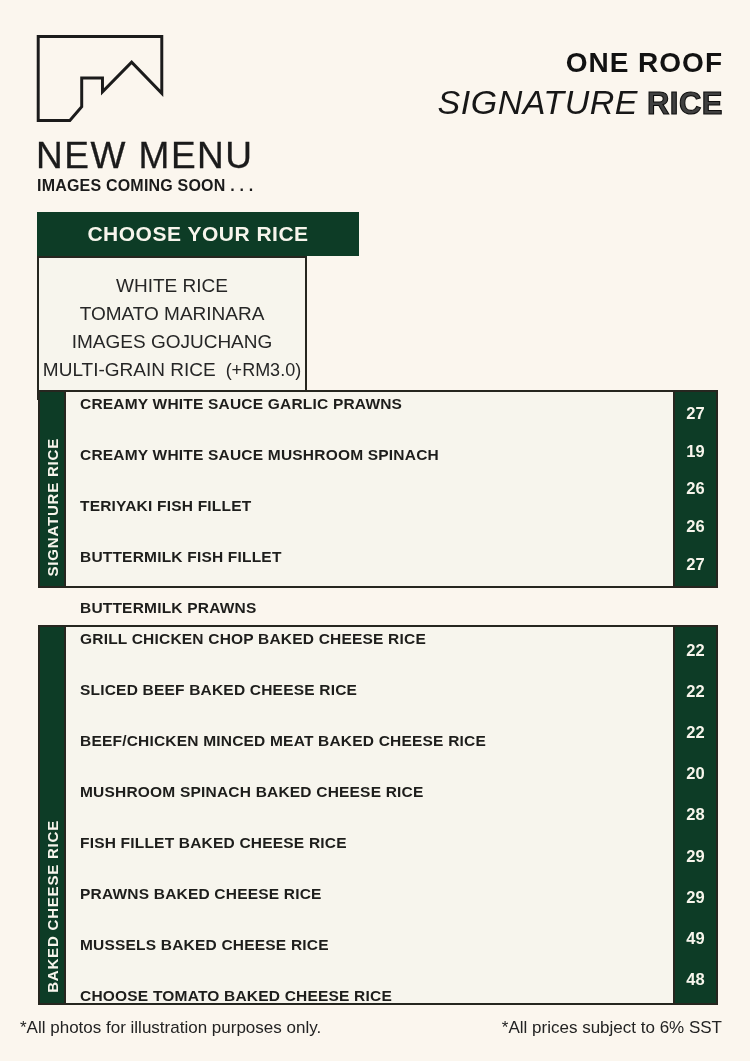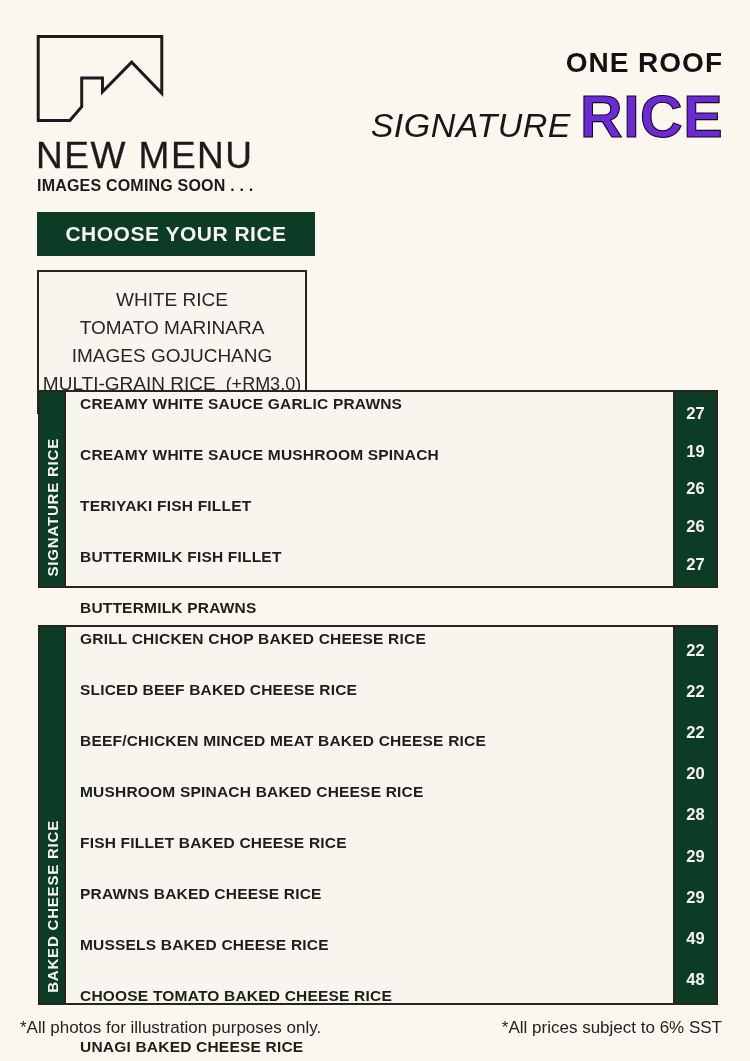--- a/index.html
+++ b/index.html
@@ -25,35 +25,35 @@
     position: absolute; left: 37px; top: 177px;
     font-size: 16px; font-weight: bold; letter-spacing: 0.2px; color: #1b1b1b;
   }
   .title-block {
     position: absolute; right: 27px; top: 47px; text-align: right;
   }
   .brand { font-size: 28px; font-weight: bold; letter-spacing: 1px; color: #121212; }
   .title-line { margin-top: 4px; white-space: nowrap; }
   .title-sig { font-style: italic; font-size: 34px; color: #171717; letter-spacing: 0.5px; }
   .title-rice {
-    font-size: 59px; font-weight: bold; margin-left: 9px; color: #6d28d9;
+    font-size: 31px; font-weight: bold; margin-left: 9px; color: #404040;
     -webkit-text-stroke: 1.1px #0d0d0d; letter-spacing: 0.5px;
   }
   .choose-header {
-    position: absolute; left: 37px; top: 212px; width: 278px; height: 44px;
+    position: absolute; left: 37px; top: 212px; width: 322px; height: 44px;
     background: var(--green, #0d3c26);
     display: flex; align-items: center; justify-content: center;
     color: #f7f5ec; font-weight: bold; font-size: 21px; letter-spacing: 0.5px;
   }
   .choose-box {
     position: absolute; left: 37px; top: 256px; width: 270px; height: 144px;
     background: var(--panel, #f7f5ed);
     border: 2px solid var(--border, #26261f);
     display: flex; flex-direction: column; justify-content: center;
-    text-align: center; padding: 4px 0; margin-top: 14px;
+    text-align: center; padding: 4px 0;
   }
   .option-row { line-height: 28px; font-size: 19px; color: #262626; }
   .option-note { margin-left: 10px; font-size: 18px; }
   .menu-section {
     position: absolute; left: 38px; width: 680px;
     border: 2px solid var(--border, #26261f);
     background: var(--panel, #f7f5ed);
     display: flex;
   }
   .section-signature { top: 390px; height: 198px; }
@@ -172,23 +172,20 @@
         <span class="item-name">FISH FILLET BAKED CHEESE RICE</span>
       </div>
       <div class="item-row">
         <span class="item-name">PRAWNS BAKED CHEESE RICE</span>
       </div>
       <div class="item-row">
         <span class="item-name">MUSSELS BAKED CHEESE RICE</span>
       </div>
       <div class="item-row">
         <span class="item-name">CHOOSE TOMATO BAKED CHEESE RICE</span>
-      </div>
-      <div class="item-row">
-        <span class="item-name">UNAGI BAKED CHEESE RICE</span>
       </div>
     </div>
   <div class="price-col">
       <div class="price-cell">22</div>
       <div class="price-cell">22</div>
       <div class="price-cell">22</div>
       <div class="price-cell">20</div>
       <div class="price-cell">28</div>
       <div class="price-cell">29</div>
       <div class="price-cell">29</div>

